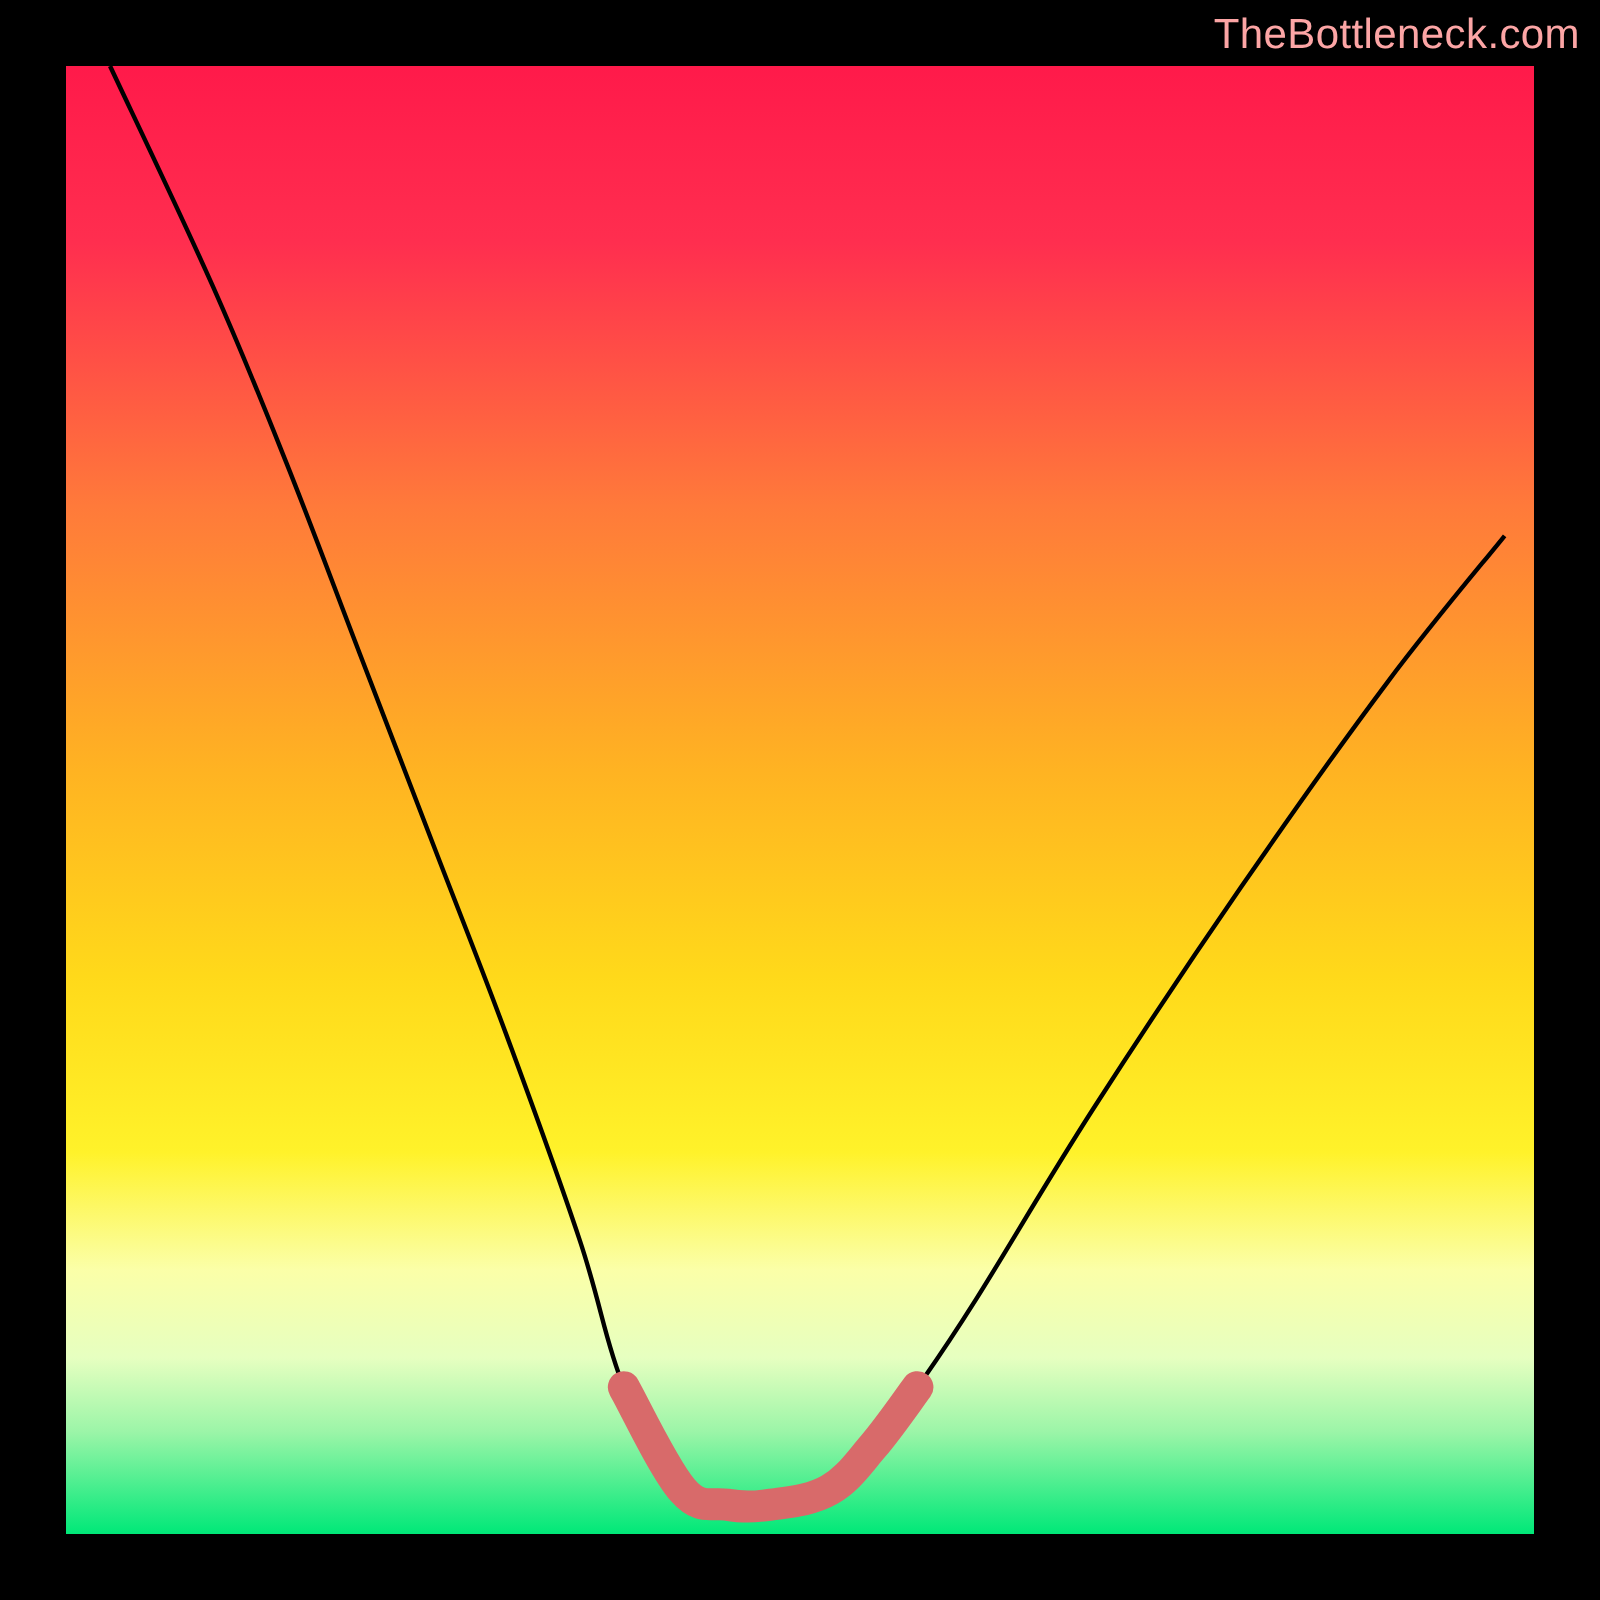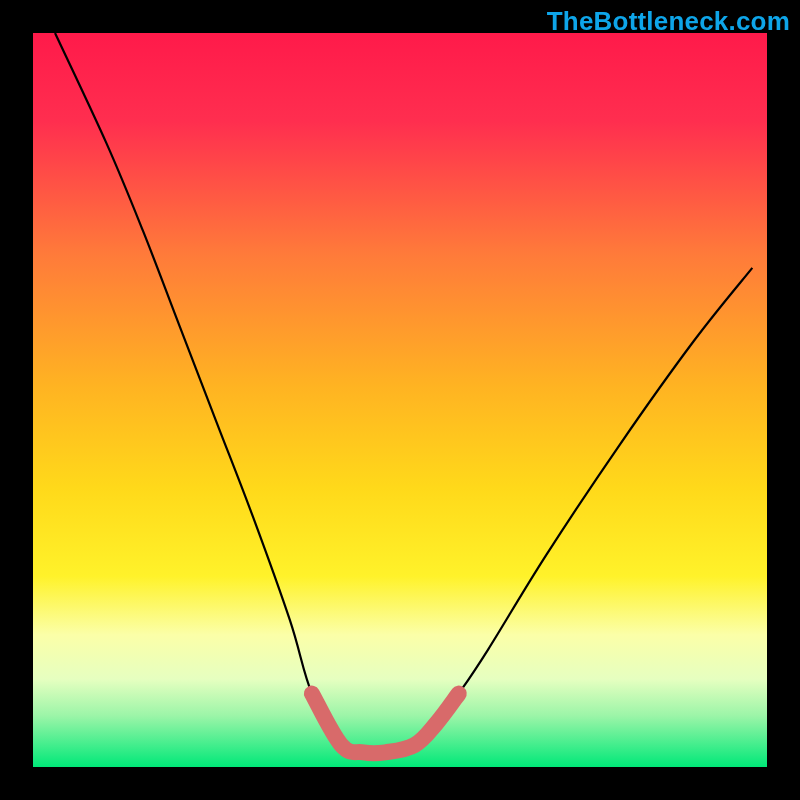--- a/index.html
+++ b/index.html
@@ -15,24 +15,24 @@
     position: absolute;
     top: 0;
     left: 0;
     width: 800px;
     height: 800px;
   }
   .watermark {
     position: absolute;
     top: 6px;
     right: 10px;
-    color: #0ea5e9;
+    color: #fca5a5;
     font-family: Arial, Helvetica, sans-serif;
-    font-size: 26px;
-    font-weight: 700;
+    font-size: 21px;
+    font-weight: 400;
     letter-spacing: 0.2px;
     z-index: 10;
   }
   svg { display: block; }
 </style>
 </head>
 <body>
 
 <div class="chart-container">
   <svg width="800" height="800" viewBox="0 0 800 800">

